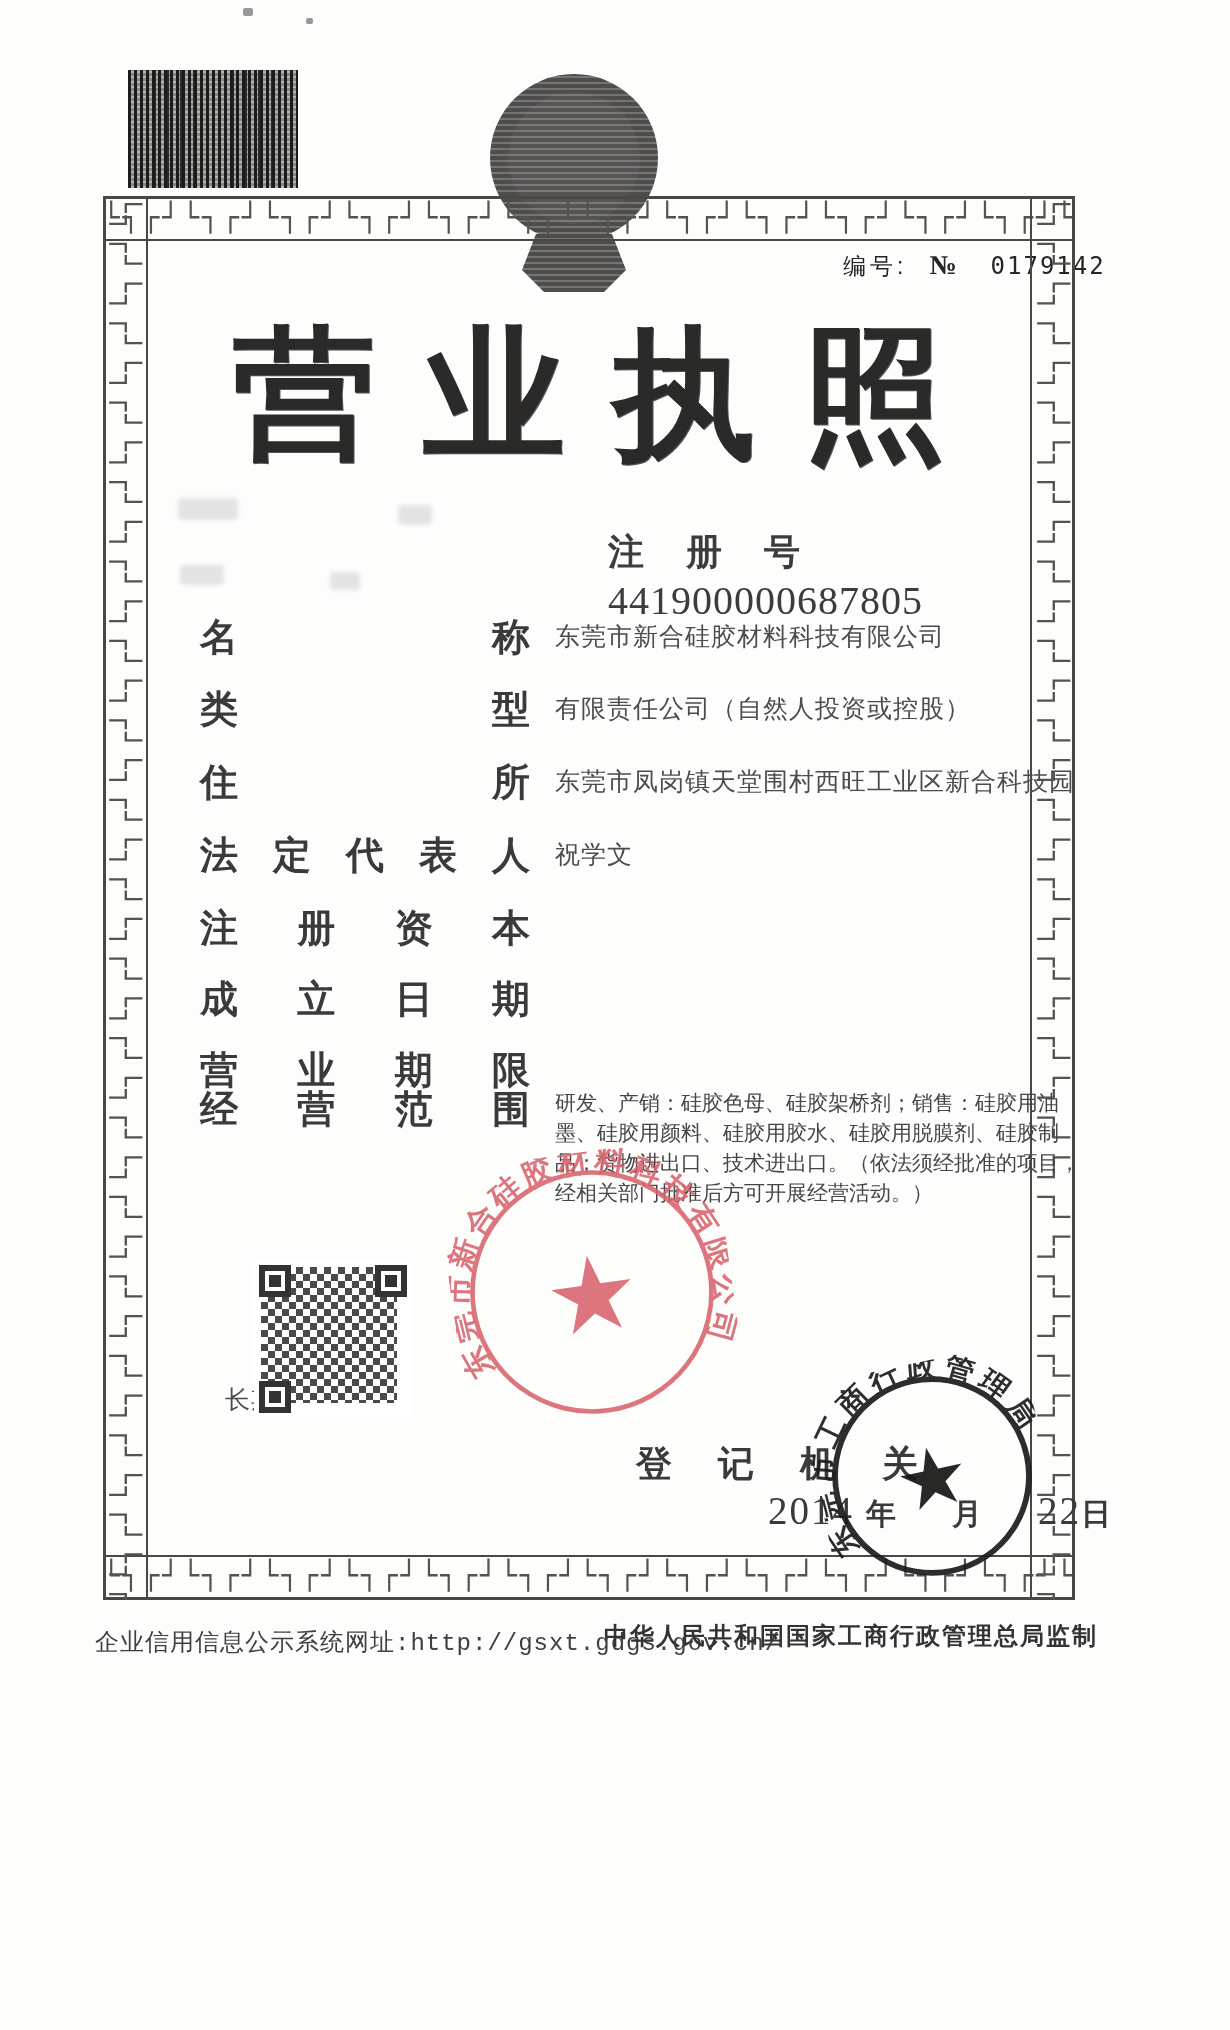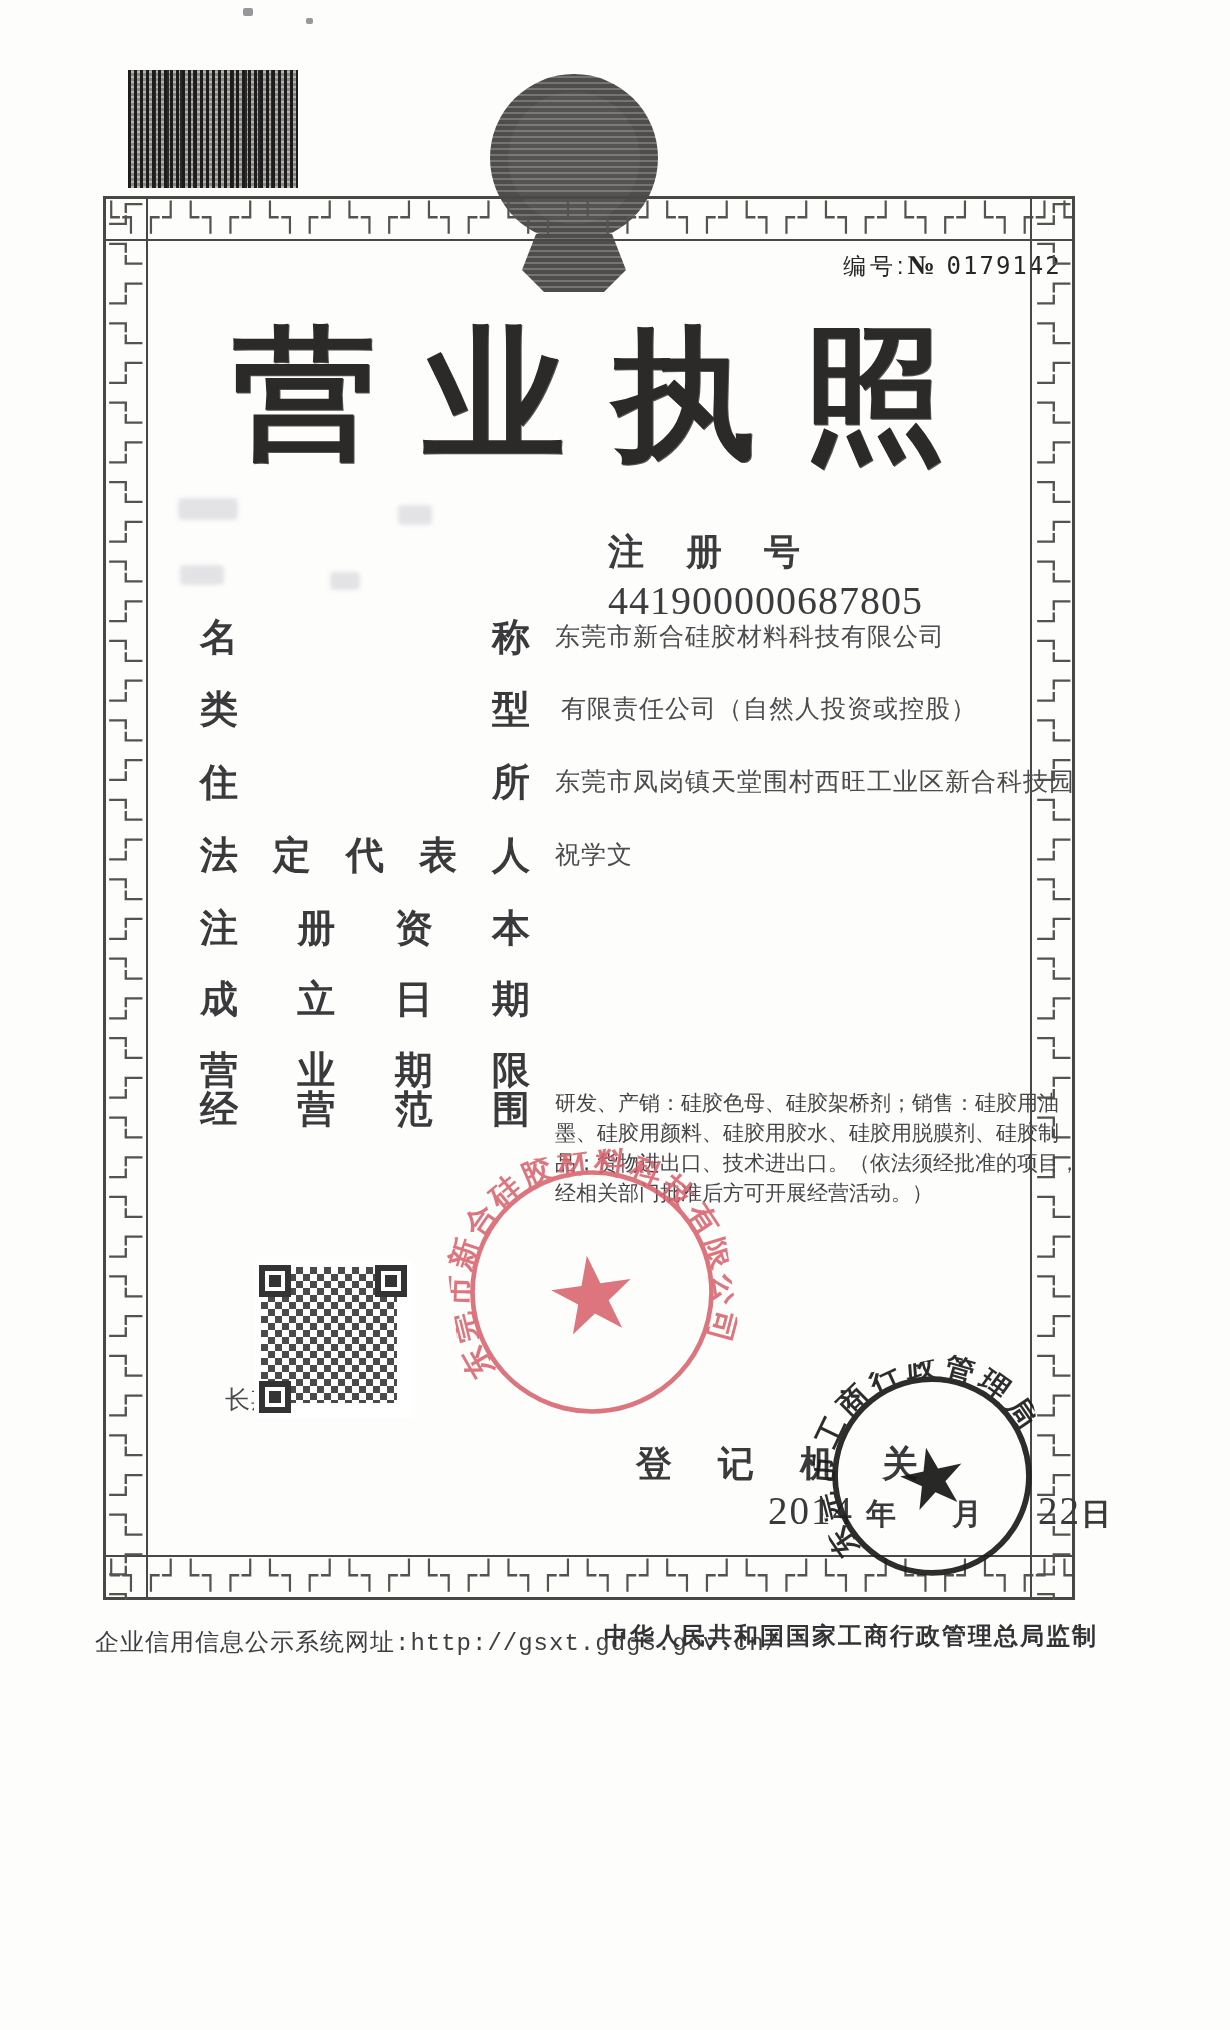--- a/index.html
+++ b/index.html
@@ -21,21 +21,21 @@
       repeating-linear-gradient(0deg,rgba(255,255,255,.38) 0 2px,transparent 2px 5px);
   }
   
   .emblem{position:absolute; left:486px; top:66px; width:176px; height:240px;}
   .emblem .streaks{
     position:absolute; inset:0;
     background:repeating-linear-gradient(0deg,rgba(255,255,255,.22) 0 2px,transparent 2px 6px);
   }
   
   .serial{
-    position:absolute; left:843px; top:250px; display:flex; align-items:baseline; gap:0;
+    position:absolute; left:843px; top:250px; display:flex; align-items:baseline; gap:22px;
     color:#262626;
   }
   .serial .lbl{font-size:23px; letter-spacing:4px;}
   .serial .no-sign{font-family:"Liberation Serif",serif; font-weight:bold; font-size:27px;}
   .serial .num{font-family:"DejaVu Sans Mono",monospace; font-size:24px; letter-spacing:2px;margin-left:12px;}
   
   .frame{position:absolute; left:103px; top:196px; width:972px; height:1404px;}
   .mside{
     position:absolute; overflow:hidden; color:#55534f;
     font-family:"DejaVu Sans Mono",monospace; font-size:28px; letter-spacing:3px; white-space:nowrap;
@@ -138,21 +138,21 @@
   <div class="regline">
     <span class="rl">注 册 号</span>
     <span class="rn">441900000687805</span>
   </div>
 
   <div class="fields">
     <div class="frow" style="top:0px;">
       <span class="f-label">名称</span>
       <span class="f-value">东莞市新合硅胶材料科技有限公司</span>
     </div>
-    <div class="frow" style="top:72px;gap:6px;">
+    <div class="frow" style="top:72px;">
       <span class="f-label">类型</span>
       <span class="f-value">有限责任公司（自然人投资或控股）</span>
     </div>
     <div class="frow" style="top:145px;">
       <span class="f-label">住所</span>
       <span class="f-value">东莞市凤岗镇天堂围村西旺工业区新合科技园</span>
     </div>
     <div class="frow" style="top:218px;">
       <span class="f-label">法定代表人</span>
       <span class="f-value">祝学文</span>

